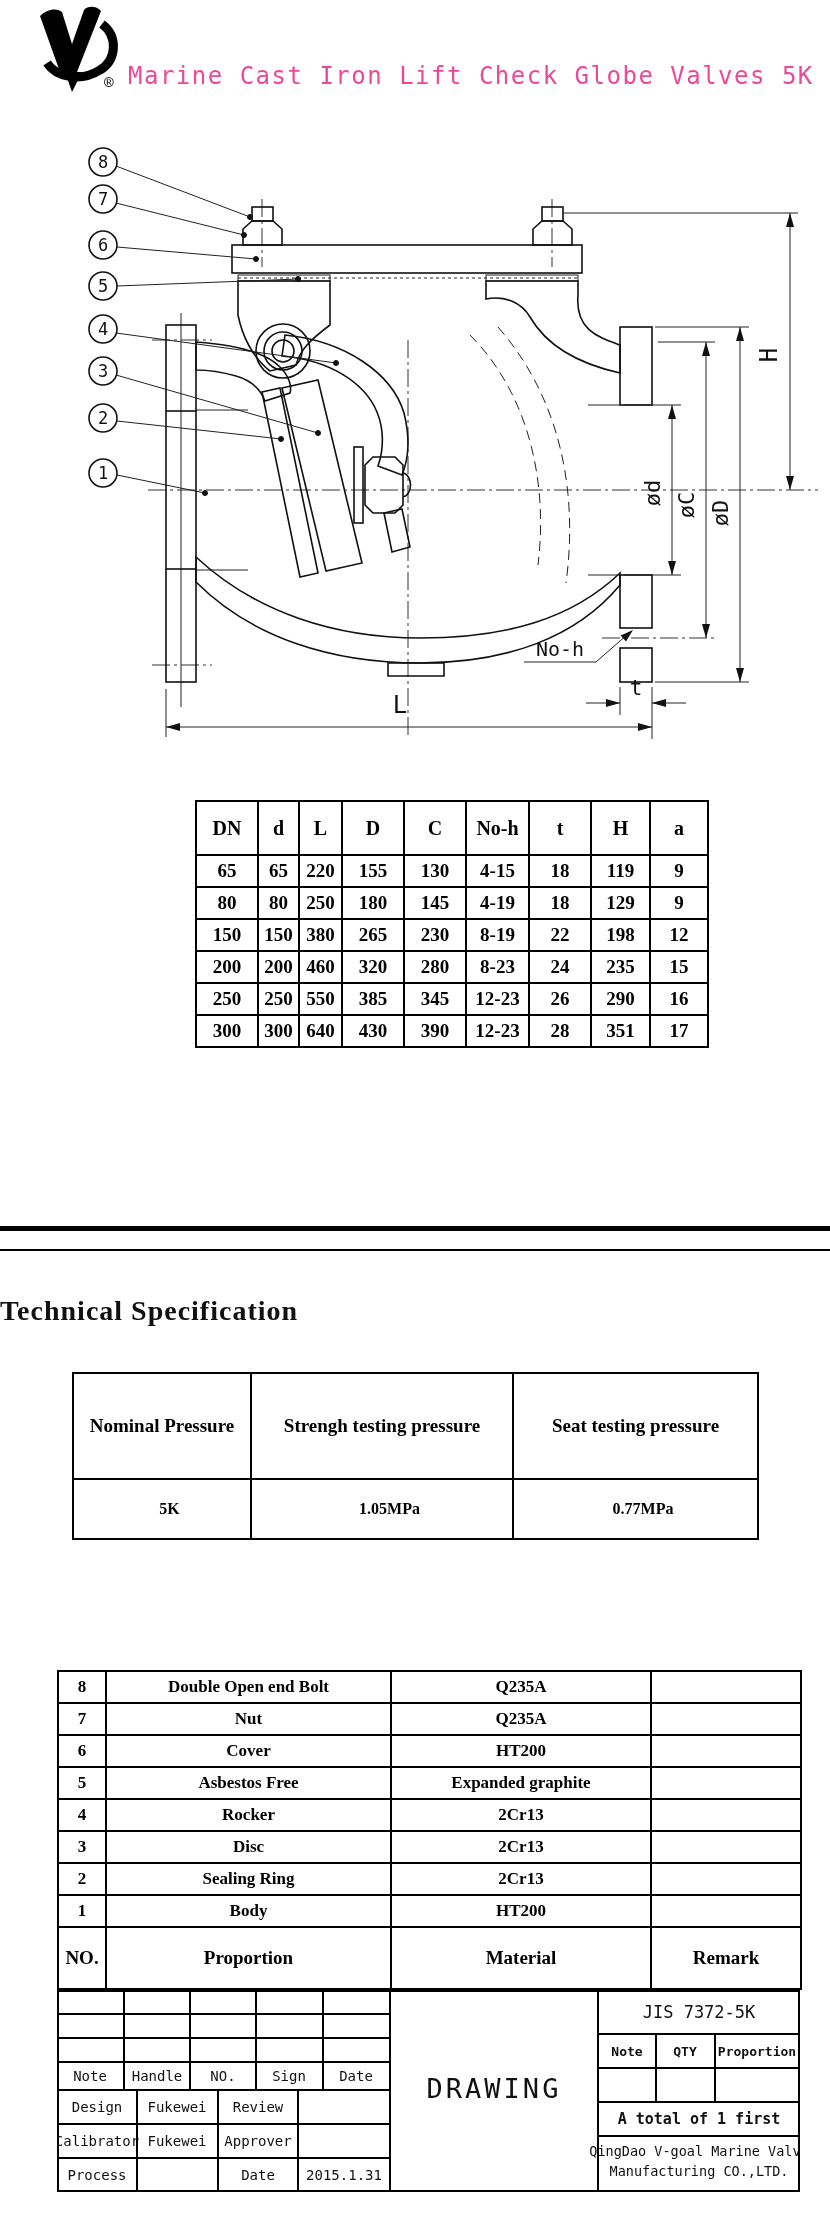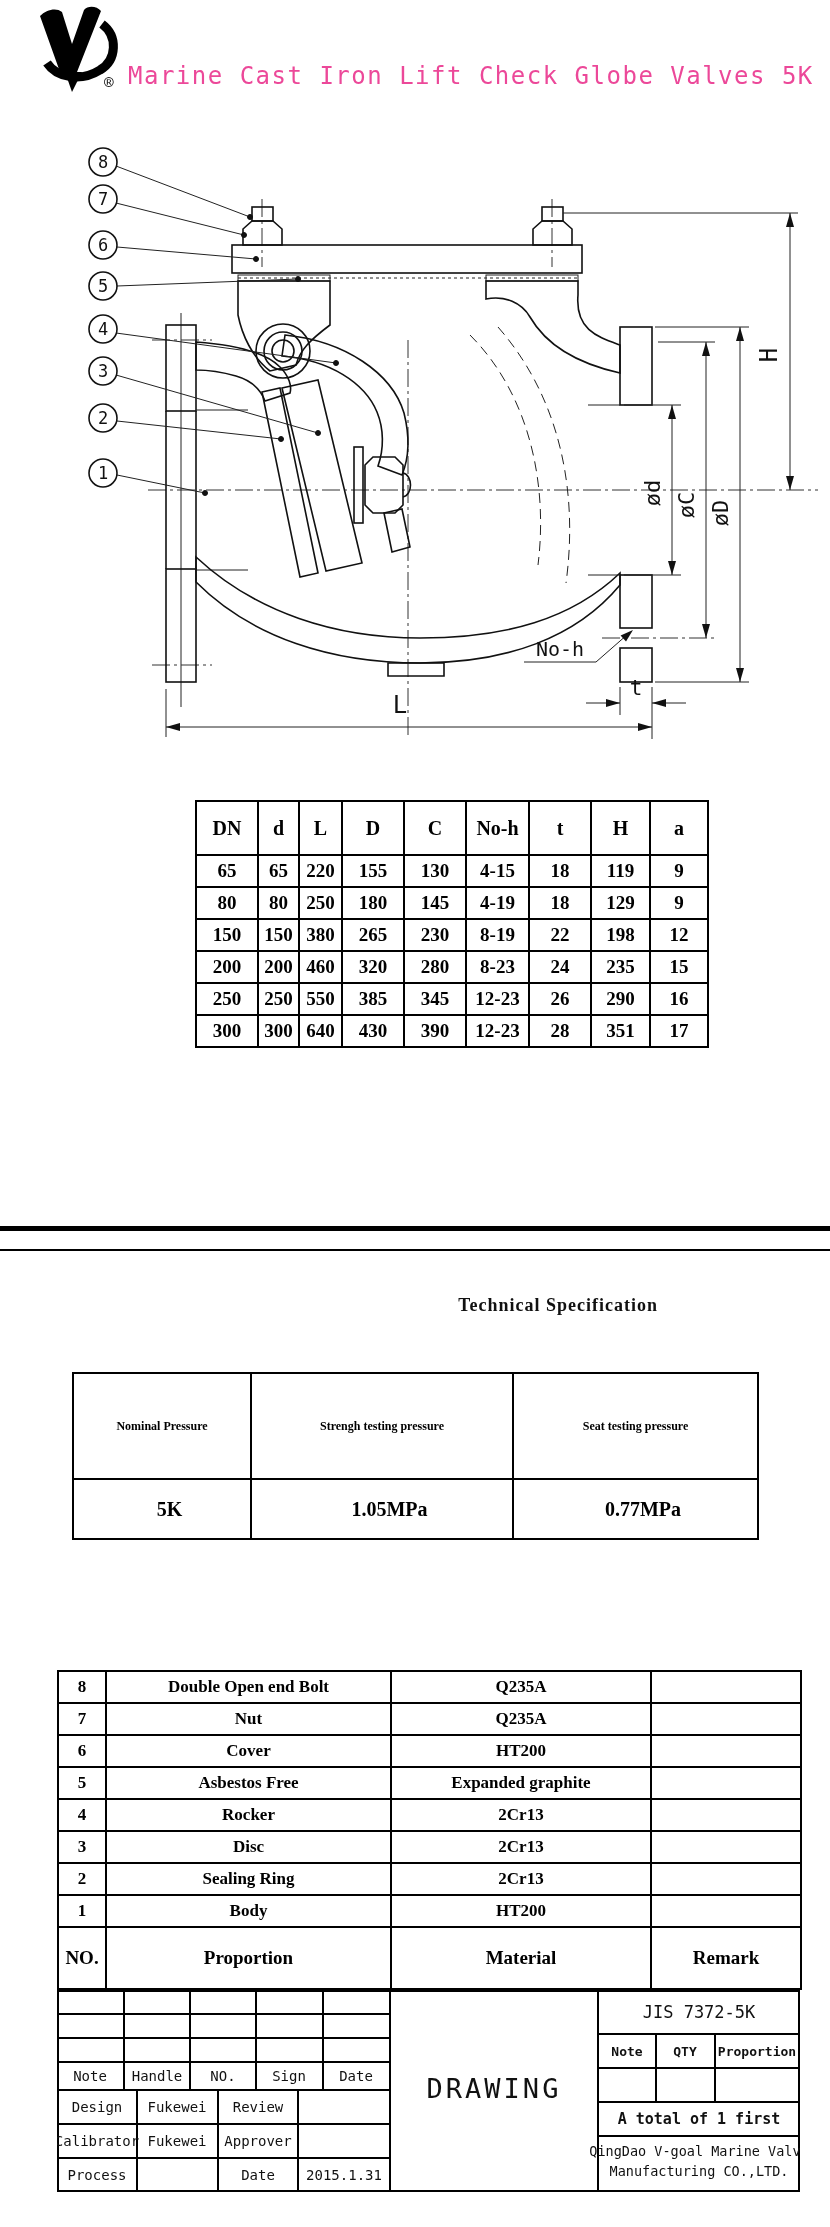--- a/index.html
+++ b/index.html
@@ -13,26 +13,26 @@
   
   table{border-collapse:collapse;table-layout:fixed;}
   td{border:2px solid #000;text-align:center;vertical-align:middle;overflow:hidden;
      font-family:"Liberation Serif","DejaVu Serif",serif;font-weight:bold;color:#000;}
   
   #dim-table{left:153px;top:800px;margin-left:42px;}
   #dim-table table{width:512px;}
   #dim-table tr.hd td{height:50px;font-size:20px;}
   #dim-table tbody tr td{height:28px;font-size:19px;}
   
-  #spec-title{left:0;top:1295px;width:658px;text-align:right;
-      font-family:"Liberation Serif","DejaVu Serif",serif;font-weight:bold;font-size:18px;letter-spacing:1px;}
+  #spec-title{left:0;top:1295px;width:658px;text-align:left;
+      font-family:"Liberation Serif","DejaVu Serif",serif;font-weight:bold;font-size:28px;letter-spacing:1px;}
   #spec-table{left:72px;top:1372px;}
   #spec-table table{width:685px;}
-  #spec-table tr.hd td{height:102px;font-size:12px;}
-  #spec-table tr.vals td{height:56px;font-size:20px;padding-left:16px;}
+  #spec-table tr.hd td{height:102px;font-size:19px;}
+  #spec-table tr.vals td{height:56px;font-size:16px;padding-left:16px;}
   
   #parts-table{left:57px;top:1670px;}
   #parts-table table{width:743px;}
   #parts-table tbody td{height:28px;font-size:17px;}
   #parts-table tr.foot td{height:58px;font-size:19px;}
   
   text{fill:#111;}
   .cad{font-family:"DejaVu Sans Mono",monospace;}
   .thin-line{stroke:#222;stroke-width:1;fill:none;}
   .edge{stroke:#111;stroke-width:1.6;fill:none;}

